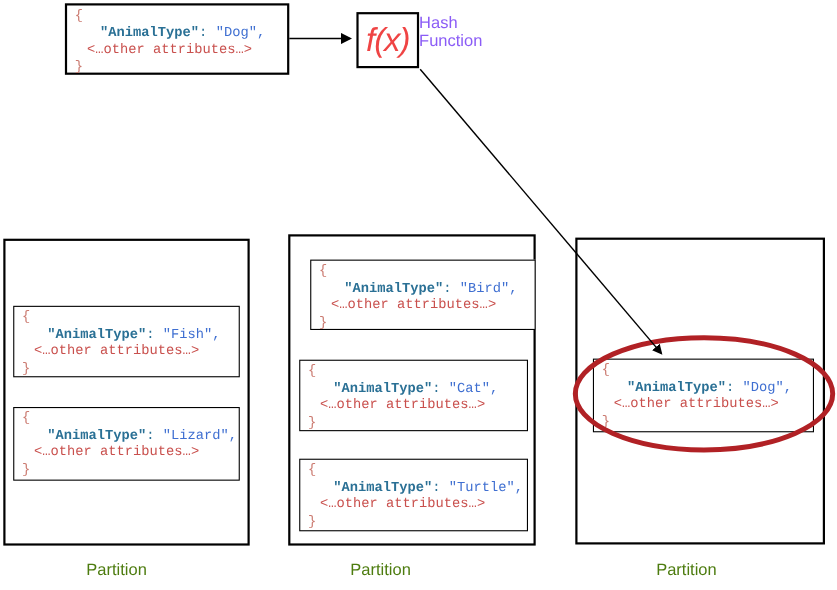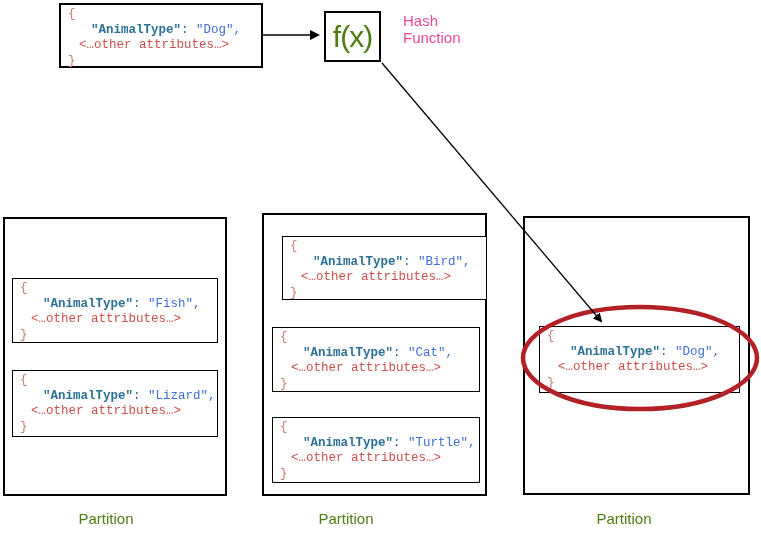--- a/index.html
+++ b/index.html
@@ -30,24 +30,24 @@
   .partition-label {
     position:absolute; width:120px; text-align:center; font-size:15px; color:#4d7c0f; z-index:2;
   }
 
   
   .fx-box {
     position:absolute; left:324px; top:11px; width:57px; height:51px;
     border:2px solid #000; box-sizing:border-box; background:#fff; z-index:2;
     display:flex; align-items:center; justify-content:center;
   }
-  .fx-symbol { font-size:30px; color:#4d7c0f; letter-spacing:-1px; }
+  .fx-symbol { font-style:italic; font-size:30px; color:#ef4444; letter-spacing:-1px; }
   .fx-caption {
-    position:absolute; left:403px; top:12px; font-size:15px; line-height:17px;
-    color:#ec4899; white-space:pre-line; z-index:2;
+    position:absolute; left:381px; top:12px; font-size:15px; line-height:17px;
+    color:#8b5cf6; white-space:pre-line; z-index:2;
   }
 </style>
 </head>
 <body>
 
 <div class="canvas">
 
   <div class="doc-box heavy" style="left:59px; top:3px; width:204px; height:65px;">
     <div class="ln brace">{</div>
     <div class="ln code"><span class="tk-key">"AnimalType"</span><span class="tk-colon">:</span> <span class="tk-val">"Dog",</span></div>

